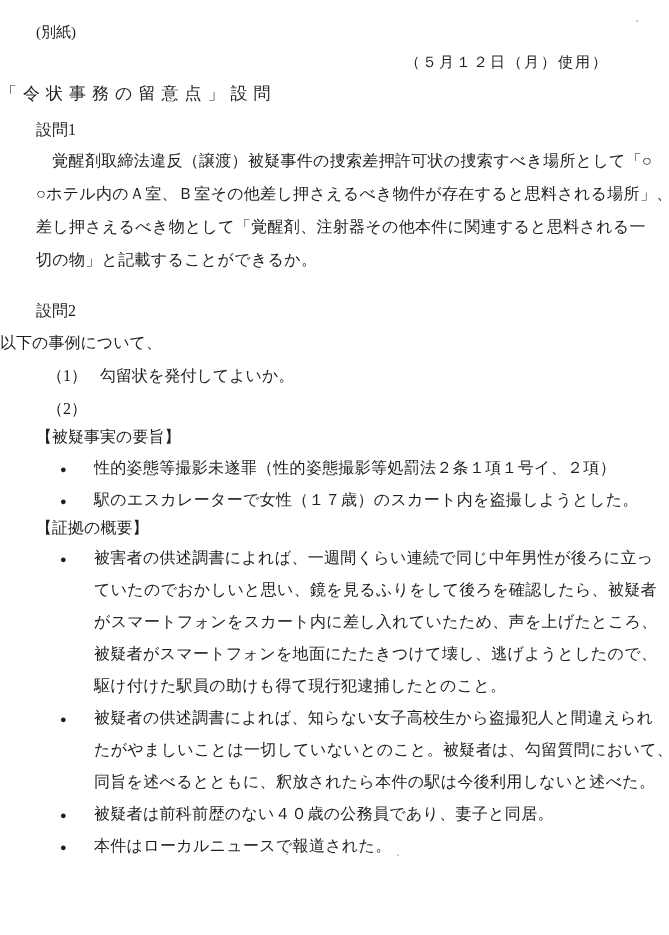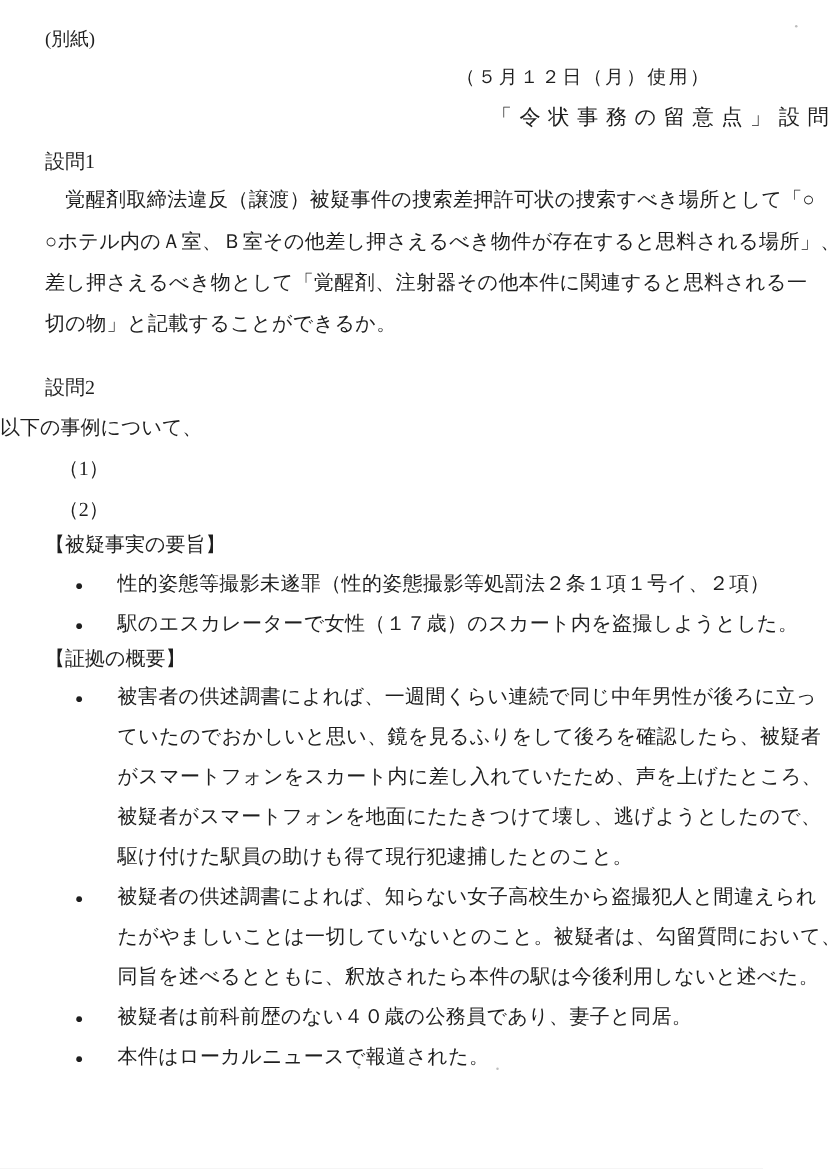--- a/index.html
+++ b/index.html
@@ -21,30 +21,30 @@
     -webkit-font-smoothing: antialiased;
   }
   .annotation {
     margin-left: 36px;
     font-size: 15px;
     line-height: 20px;
     white-space: pre;
   }
   .usage-note {
     margin-top: 10px;
-    padding-right: 100px;
+    padding-right: 60px;
     text-align: right;
     font-size: 15px;
     line-height: 20px;
     letter-spacing: 2px;
     white-space: pre;
   }
   .doc-title {
     margin-top: 9px;
-    text-align: right;
+    text-align: left;
     font-size: 17px;
     line-height: 26px;
     letter-spacing: 6px;
     white-space: pre;
   }
   .section-heading {
     margin-left: 36px;
     font-size: 16px;
     line-height: 20px;
     white-space: pre;
@@ -132,20 +132,21 @@
 ○ホテル内のＡ室、Ｂ室その他差し押さえるべき物件が存在すると思料される場所」、
 差し押さえるべき物として「覚醒剤、注射器その他本件に関連すると思料される一
 切の物」と記載することができるか。</div>
 
   <div class="section-heading q2-heading">設問2</div>
 
   <div class="case-intro">以下の事例について、</div>
 
   <div class="subquestion">
     <span class="sq-label">（1）</span>
+    <span class="sq-text">勾留状を発付してよいか。</span>
   </div>
 
   <div class="subquestion">
     <span class="sq-label">（2）</span>
   </div>
 
   <div class="section-heading bracket-heading facts-heading">【被疑事実の要旨】</div>
 
   <div class="bullet-list facts-bullets">
     <div class="bullet-item">

